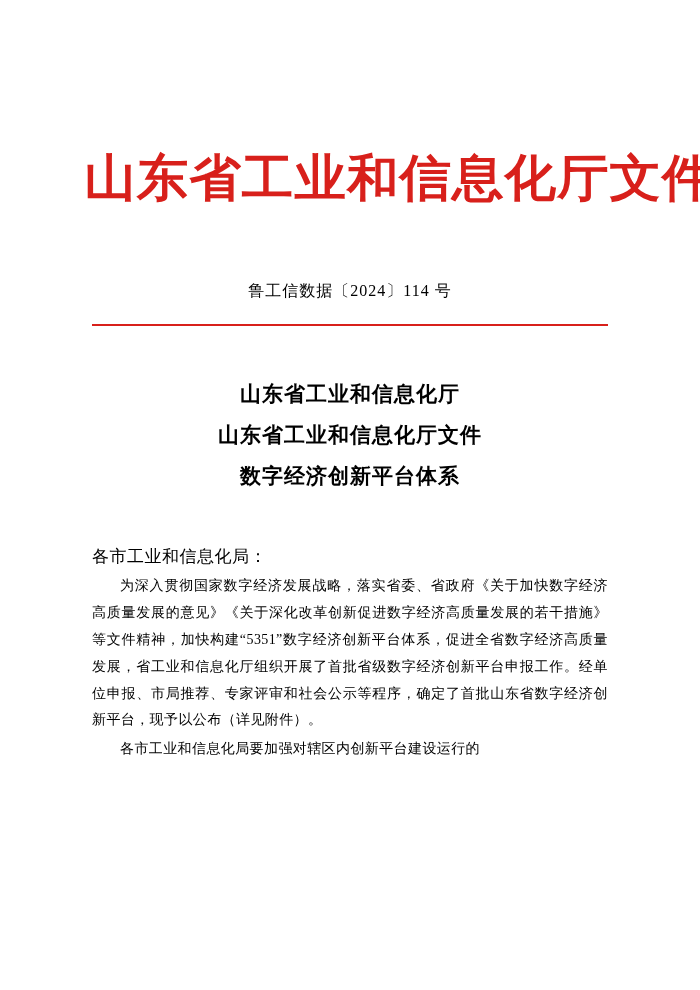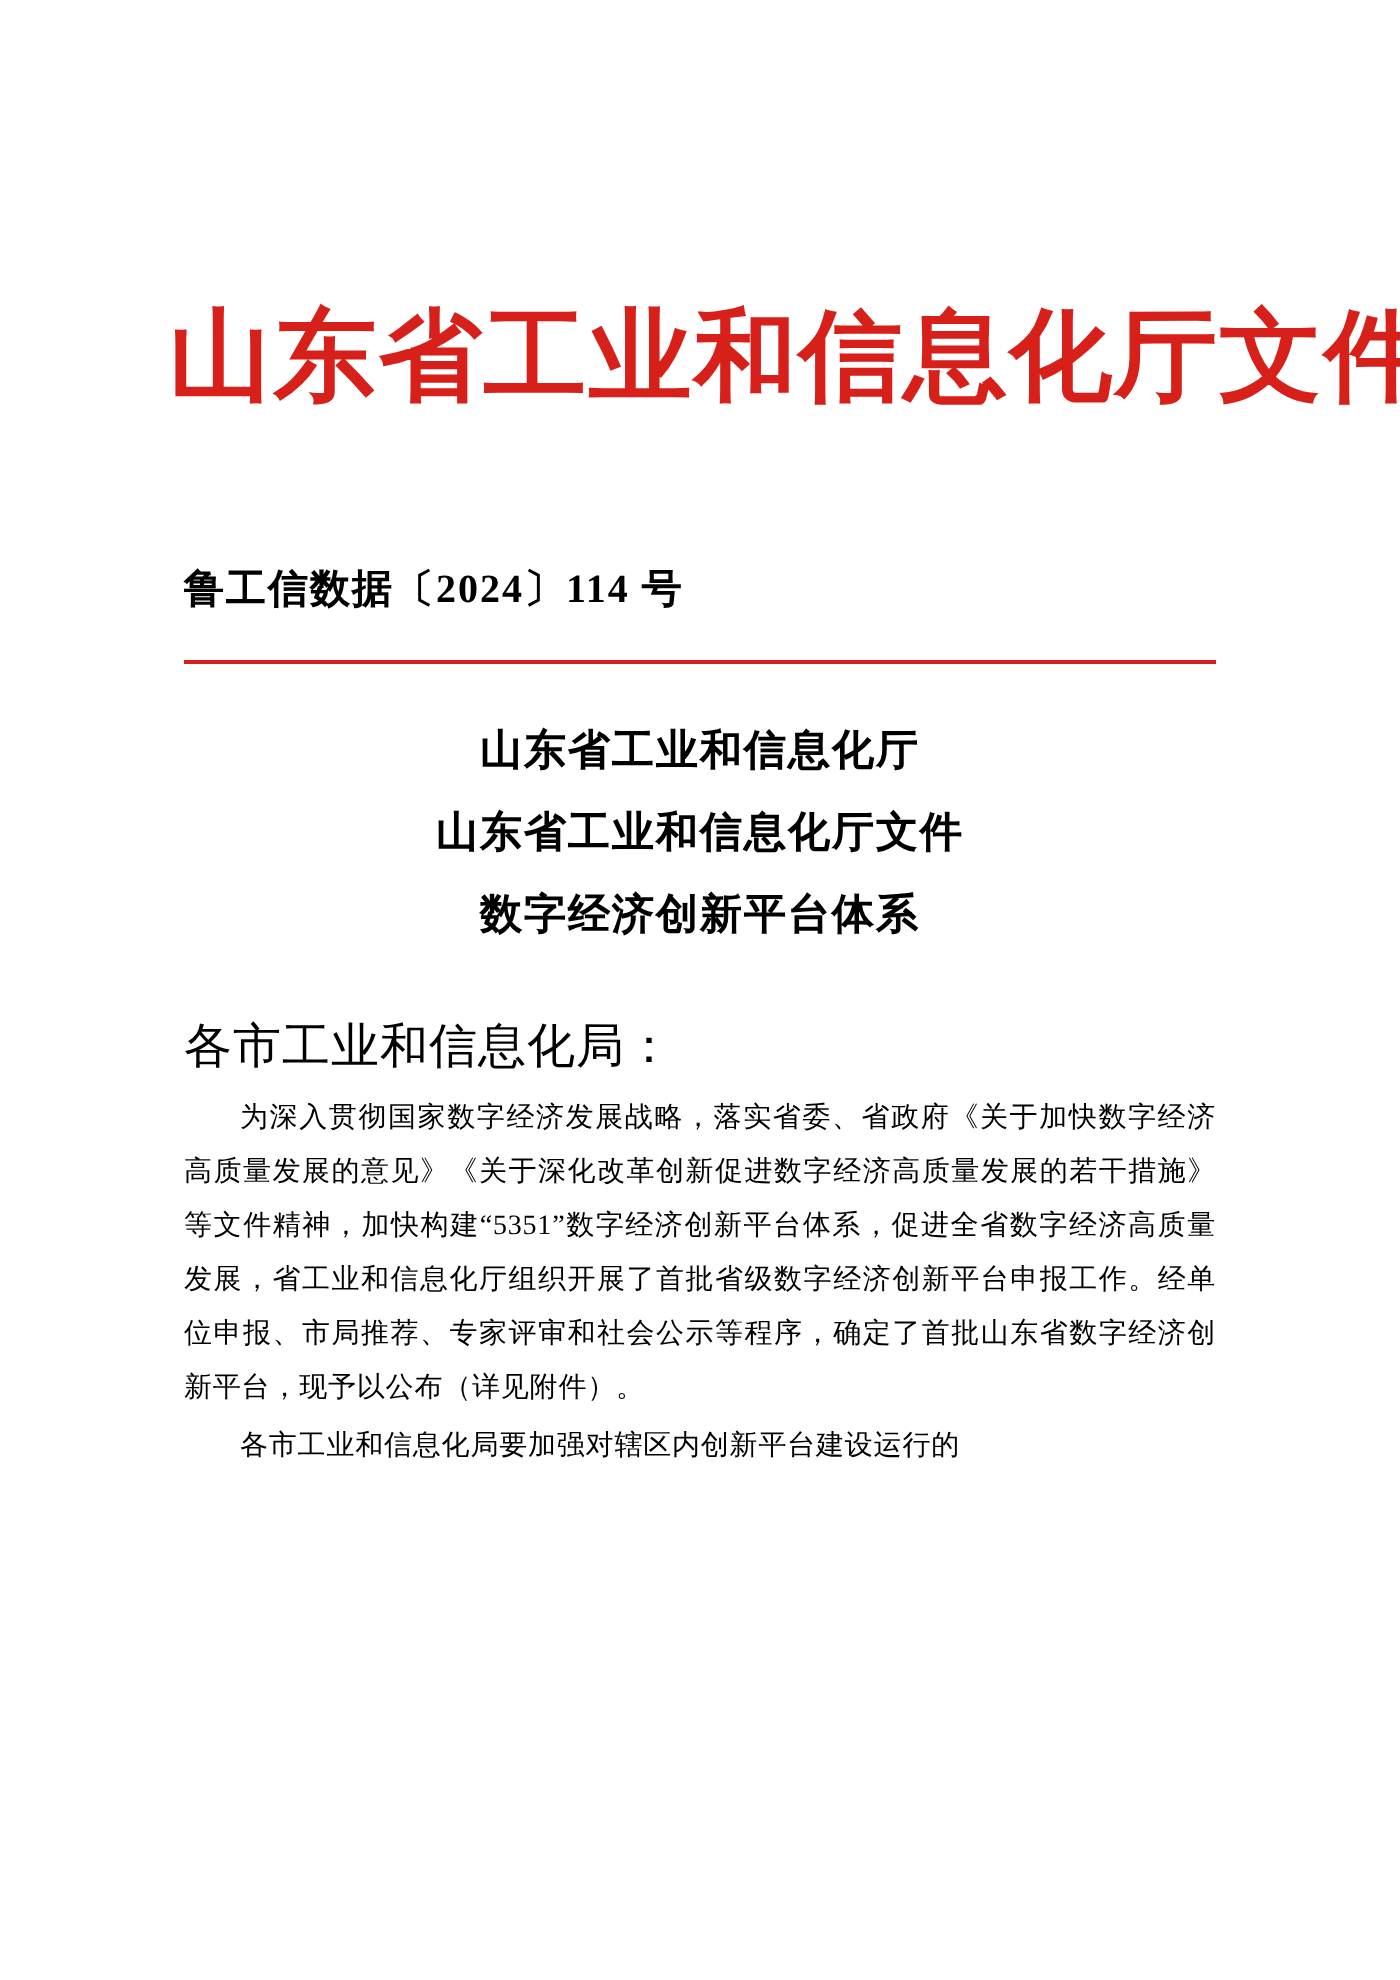--- a/index.html
+++ b/index.html
@@ -29,45 +29,46 @@
     font-family: "DejaVu Serif", "Liberation Serif", serif;
     font-weight: bold;
     font-size: 50px;
     letter-spacing: 1px;
     line-height: 1.18;
     white-space: nowrap;
     transform: scaleX(1.03);
   }
   .doc-number {
     margin-top: 74px;
-    font-size: 20px;
-    font-weight: bold;
+    text-align: center;
+    font-size: 16px;
+    font-weight: normal;
     letter-spacing: 1px;
     font-family: "Liberation Serif", "DejaVu Serif", serif;
   }
   .red-rule {
     margin-top: 22px;
     height: 2px;
     background: #d8201b;
     width: 100%;
   }
   .title-block {
-    margin-top: 23px;
+    margin-top: 48px;
     text-align: center;
     font-size: 21px;
     font-weight: bold;
     line-height: 1.95;
     letter-spacing: 1px;
   }
   .title-line {
     display: block;
   }
   .salutation {
-    margin-top: 24px;
-    font-size: 24px;
+    margin-top: 44px;
+    font-size: 17px;
     line-height: 1.9;
     letter-spacing: 0.5px;
   }
   .body-para {
     font-size: 14px;
     line-height: 1.92;
     letter-spacing: 0.4px;
     text-align: justify;
     text-justify: inter-ideograph;
     text-indent: 2em;

